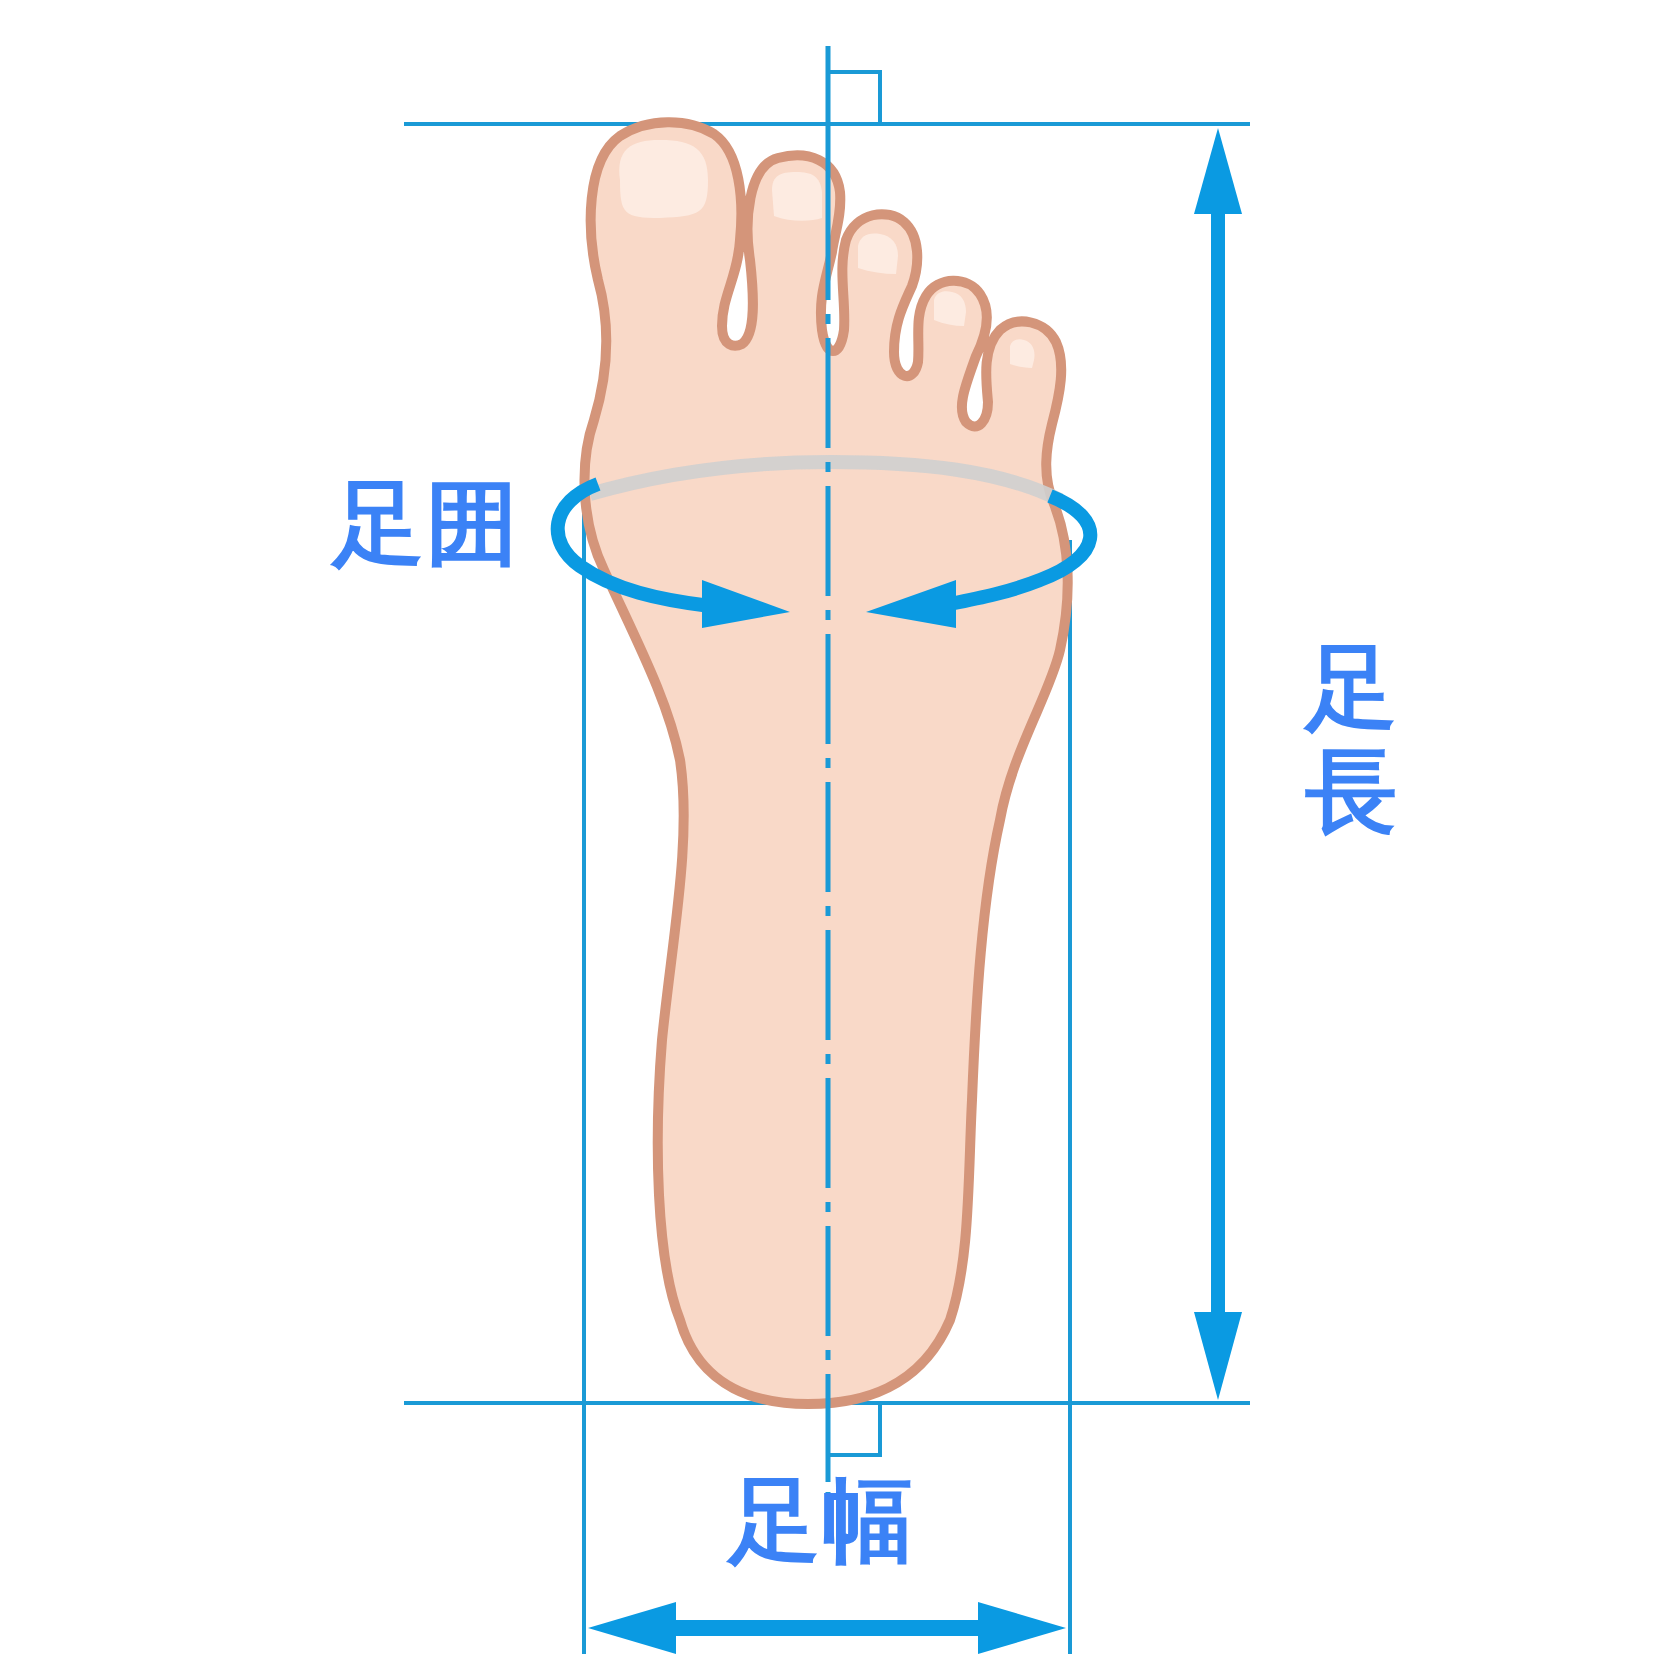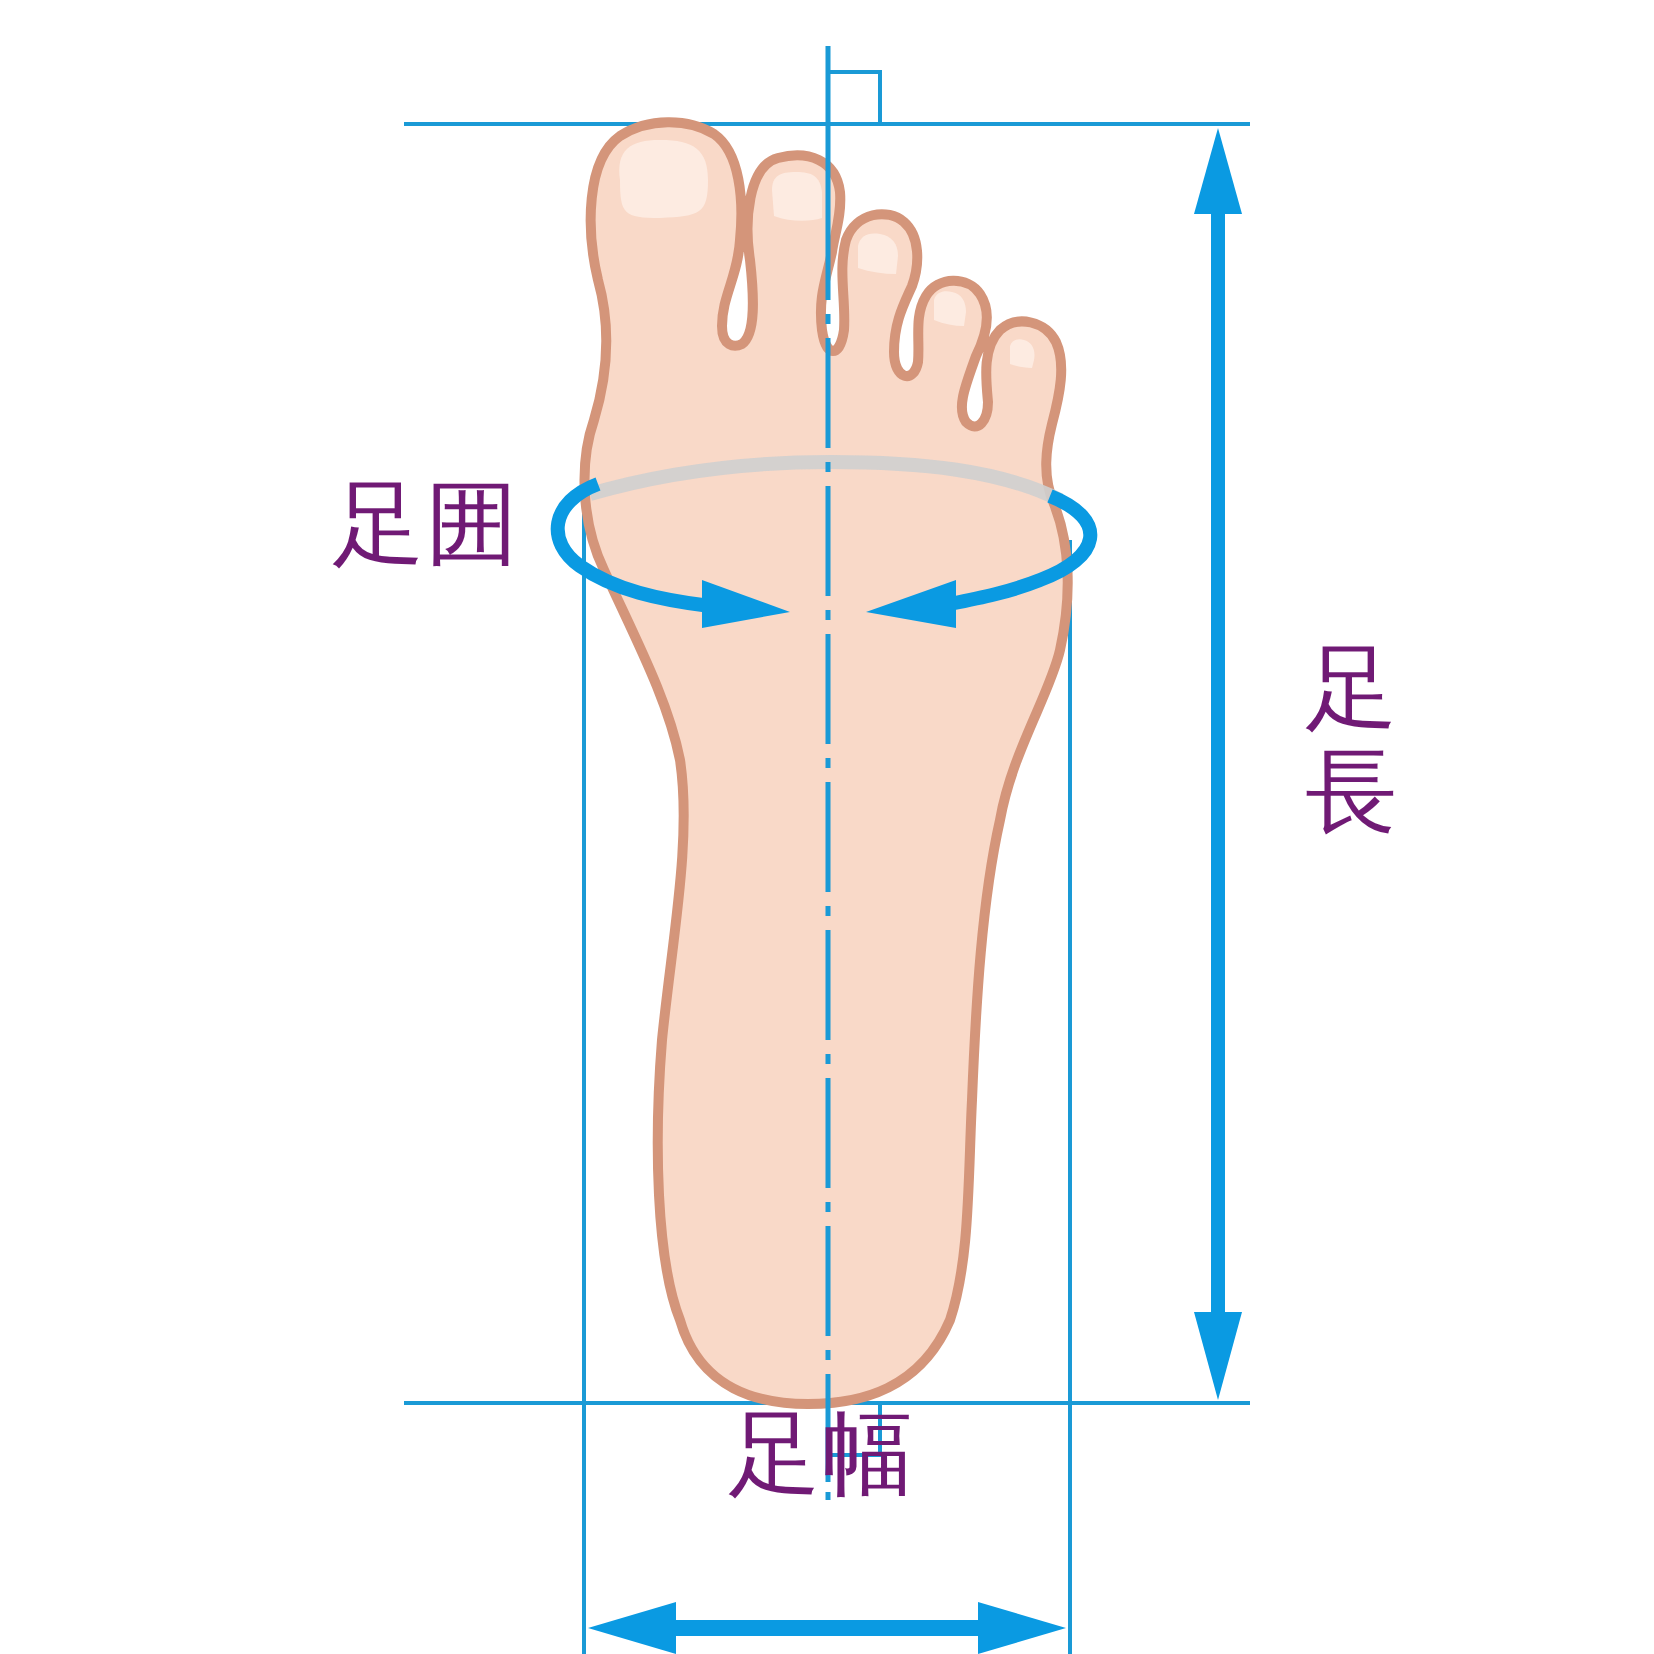--- a/index.html
+++ b/index.html
@@ -1,20 +1,20 @@
 <!DOCTYPE html>
 <html><head>
 <meta charset="utf-8">
 <style>
   html, body { margin: 0; padding: 0; background: #ffffff; }
   body { width: 1654px; height: 1654px; position: relative; overflow: hidden; font-family: "DejaVu Sans", sans-serif; }
   #diagram { position: absolute; left: 0; top: 0; width: 1654px; height: 1654px; }
-  .label { position: absolute; color: #701a75; font-family: "DejaVu Sans", sans-serif; font-size: 92px; line-height: 1; letter-spacing: 2px; white-space: nowrap; }
+  .label { position: absolute; color: #3b82f6; font-family: "DejaVu Sans", sans-serif; font-size: 92px; line-height: 1; letter-spacing: 2px; white-space: nowrap; font-weight: bold; }
   #label-girth { left: 332px; top: 478px; }
-  #label-width { left: 728px; top: 1408px; }
+  #label-width { left: 728px; top: 1475px; }
   #label-length { left: 1302px; top: 636px; width: 100px; text-align: center; }
   #label-length span { display: block; line-height: 104px; }
 </style>
 </head>
 <body>
 
 <svg id="diagram" viewBox="0 0 1654 1654" xmlns="http://www.w3.org/2000/svg">
 
   <line x1="404" y1="124" x2="1250" y2="124" stroke="#1a9ad6" stroke-width="4"></line>
   <line x1="404" y1="1403" x2="1250" y2="1403" stroke="#1a9ad6" stroke-width="4"></line>

